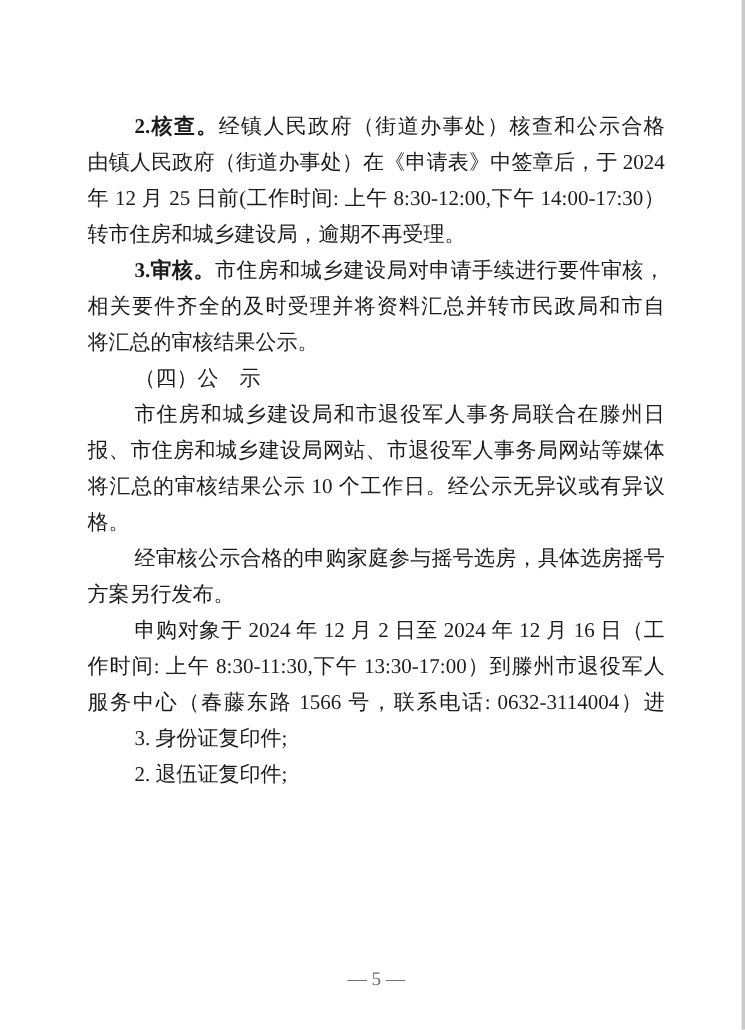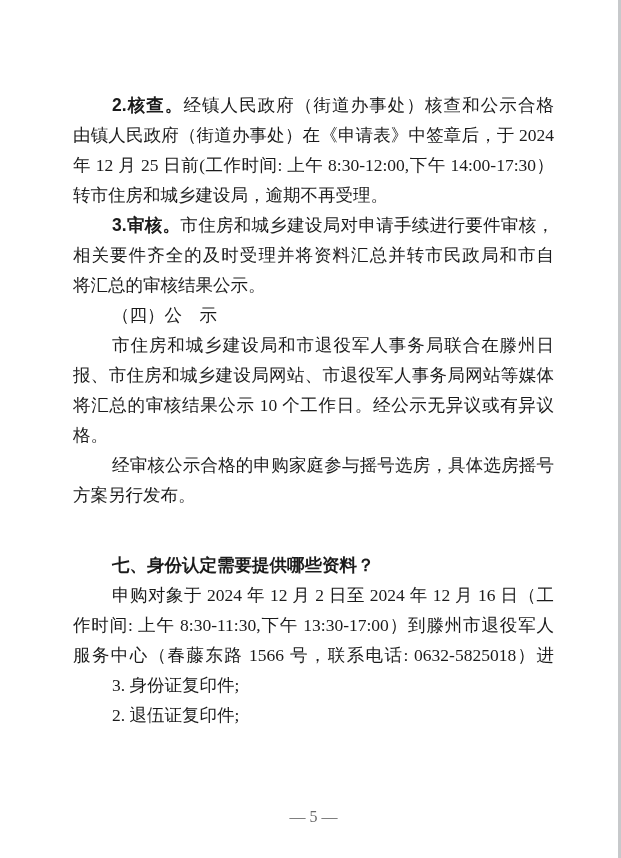--- a/index.html
+++ b/index.html
@@ -34,23 +34,22 @@
     overflow: hidden;
     text-align: left;
   }
   .line.j {
     text-align: justify;
     text-align-last: justify;
     text-justify: inter-ideograph;
   }
   .line.indent { padding-left: 39px; }
   .hei, .runin {
-    font-family: Liberation Sans, sans-serif;
+    font-family: Liberation Serif, serif;
     font-weight: 700;
-    margin-top: 40px;
   }
   .footer {
     position: absolute;
     left: 73px; top: 802px;
     width: 481px;
     height: 30px; line-height: 30px;
     text-align: center;
     font-size: 16px;
     color: #6a6a6a;
   }
@@ -75,25 +74,24 @@
 
     <div class="line j indent">市住房和城乡建设局和市退役军人事务局联合在滕州日</div>
     <div class="line j">报、市住房和城乡建设局网站、市退役军人事务局网站等媒体</div>
     <div class="line j">将汇总的审核结果公示 10 个工作日。经公示无异议或有异议</div>
     <div class="line">格。</div>
 
 
     <div class="line j indent">经审核公示合格的申购家庭参与摇号选房，具体选房摇号</div>
     <div class="line">方案另行发布。</div>
 
-    <div class="line indent hei">七、身份认定需要提供哪些资料？</div>
 
     <div class="line j indent">申购对象于 2024 年 12 月 2 日至 2024 年 12 月 16 日（工</div>
     <div class="line j">作时间: 上午 8:30-11:30,下午 13:30-17:00）到滕州市退役军人</div>
-    <div class="line j">服务中心（春藤东路 1566 号，联系电话: 0632-5825018）进</div>
+    <div class="line j">服务中心（春藤东路 1566 号，联系电话: 0632-3114004）进</div>
 
     <div class="line indent">3. 身份证复印件;</div>
     <div class="line indent">2. 退伍证复印件;</div>
 
   </div>
 
   <div class="footer">— 5 —</div>
 
   <div class="edge-strip"></div>
 

